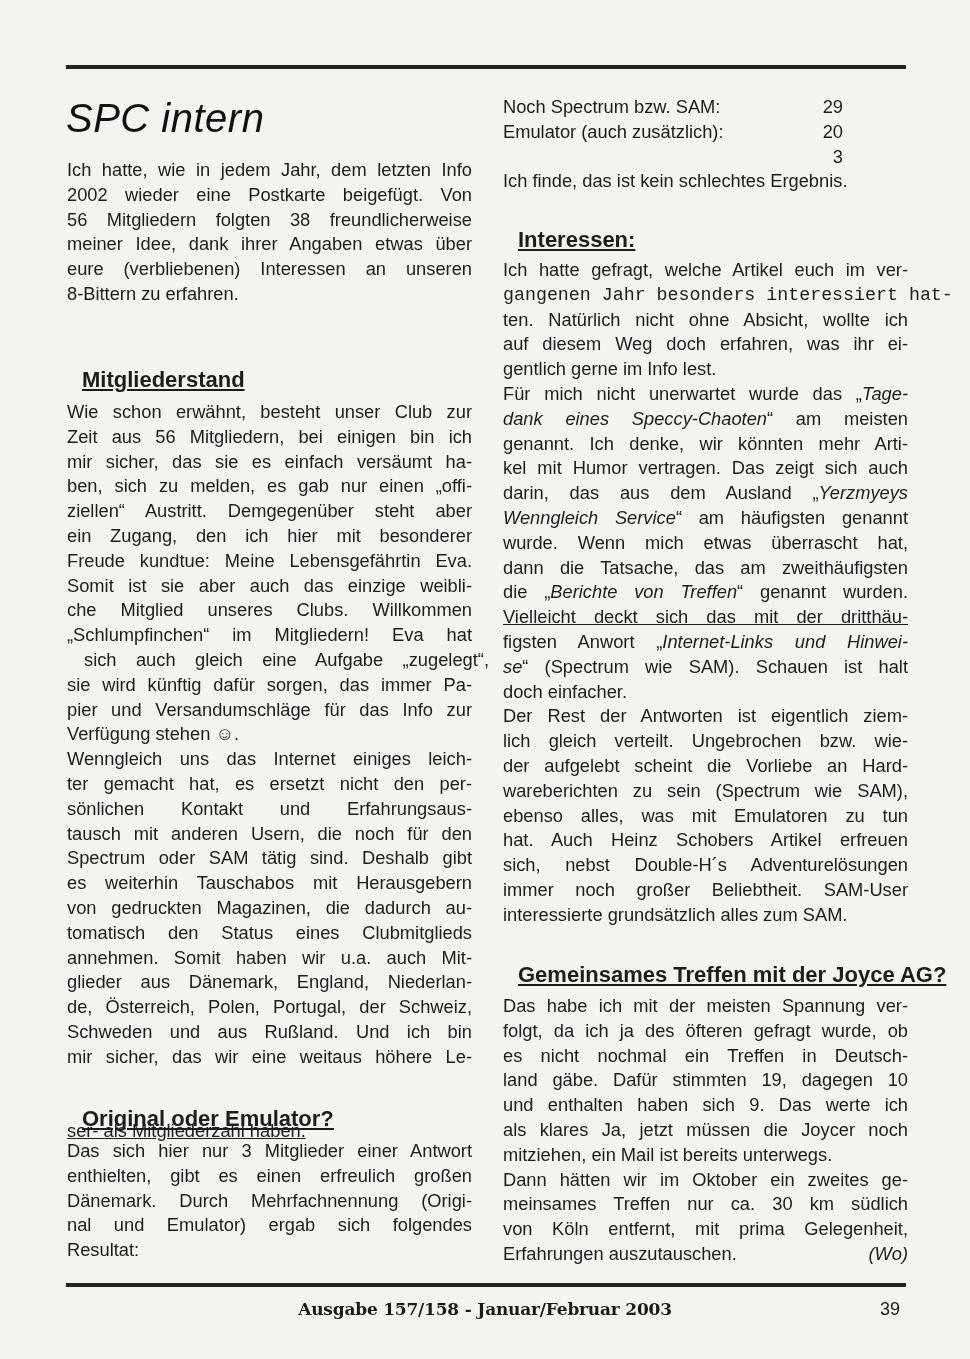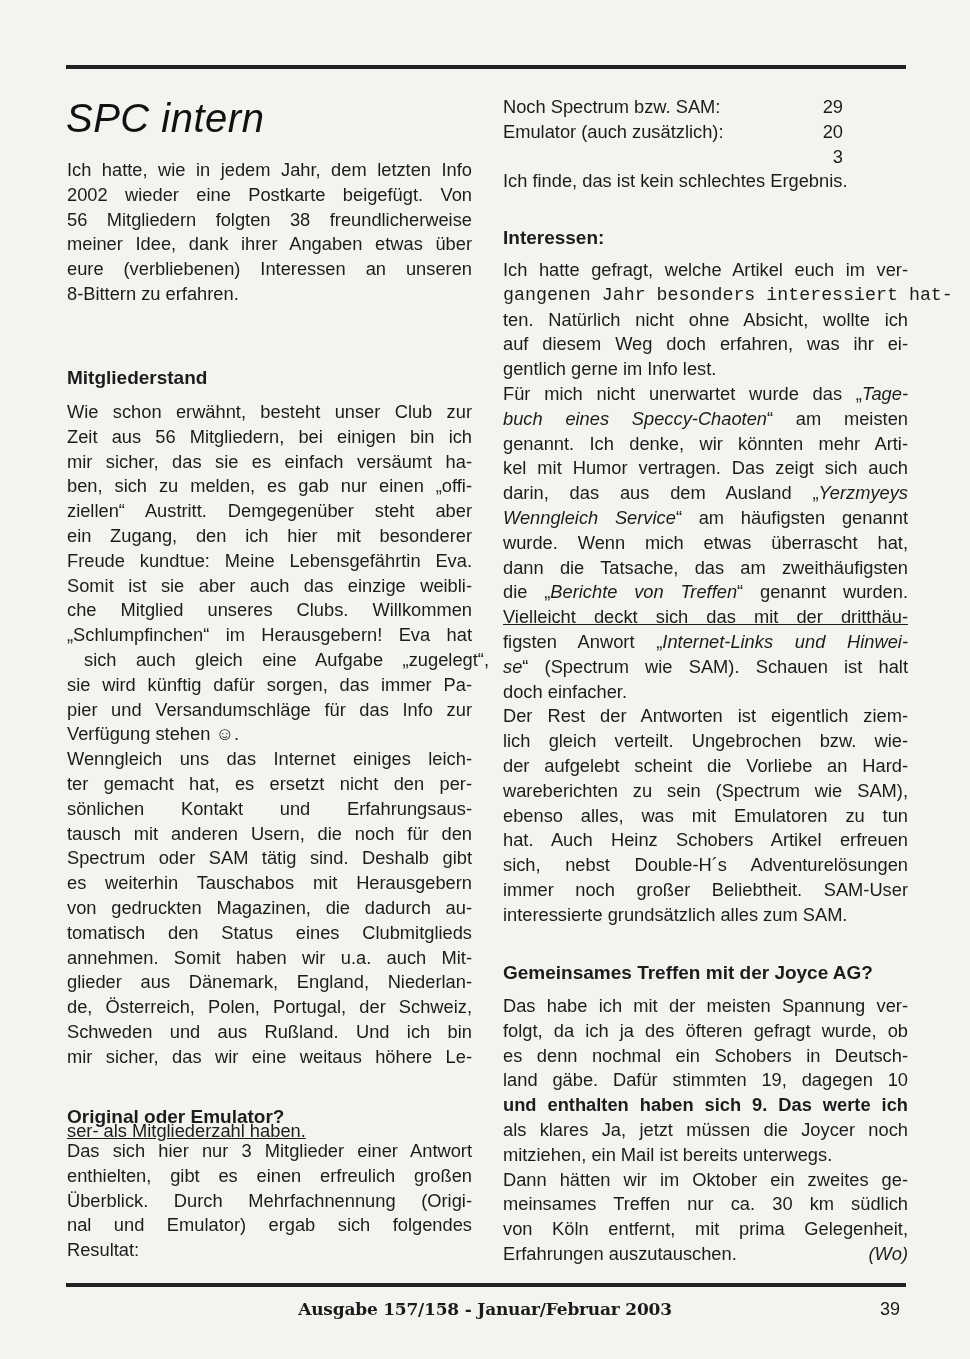--- a/index.html
+++ b/index.html
@@ -27,22 +27,22 @@
   }
   .col { position: absolute; width: 405px; }
   .col.left { left: 67px; }
   .col.right { left: 503px; }
   .line {
     position: absolute; left: 0; width: 405px;
     font-size: 18.3px; line-height: 24.8px; white-space: nowrap;
   }
   .line.j { text-align: justify; text-align-last: justify; }
   .heading {
-    position: absolute; left: 0;
-    font-size: 19px; font-weight: bold; white-space: nowrap;
+    position: absolute; left: 15px;
+    font-size: 22px; font-weight: bold; white-space: nowrap; text-decoration: underline;
   }
   .stat {
     position: absolute; left: 0; width: 340px;
     font-size: 18.3px; line-height: 24.8px; white-space: nowrap;
   }
   .stat .val { position: absolute; right: 0; top: 0; }
   .sign { position: absolute; right: 0; top: 0; font-style: italic; }
   i { font-style: italic; }
   .footer-text {
     position: absolute; top: 1299px; left: 0; width: 970px; text-align: center;
@@ -73,21 +73,21 @@
   <div id="sec1">
       <div class="line j" style="top: 304px;">Wie schon erwähnt, besteht unser Club zur</div>
       <div class="line j" style="top: 328.8px;">Zeit aus 56 Mitgliedern, bei einigen bin ich</div>
       <div class="line j" style="top: 353.6px;">mir sicher, das sie es einfach versäumt ha-</div>
       <div class="line j" style="top: 378.4px;">ben, sich zu melden, es gab nur einen „offi-</div>
       <div class="line j" style="top: 403.2px;">ziellen“ Austritt. Demgegenüber steht aber</div>
       <div class="line j" style="top: 428px;">ein Zugang, den ich hier mit besonderer</div>
       <div class="line j" style="top: 452.8px;">Freude kundtue: Meine Lebensgefährtin Eva.</div>
       <div class="line j" style="top: 477.6px;">Somit ist sie aber auch das einzige weibli-</div>
       <div class="line j" style="top: 502.4px;">che Mitglied unseres Clubs. Willkommen</div>
-      <div class="line j" style="top: 527.2px;">„Schlumpfinchen“ im Herausgebern! Eva hat</div>
+      <div class="line j" style="top: 527.2px;">„Schlumpfinchen“ im Mitgliedern! Eva hat</div>
       <div class="line j" style="top: 552px; margin-left: 17px;">sich auch gleich eine Aufgabe „zugelegt“,</div>
       <div class="line j" style="top: 576.8px;">sie wird künftig dafür sorgen, das immer Pa-</div>
       <div class="line j" style="top: 601.6px;">pier und Versandumschläge für das Info zur</div>
       <div class="line" style="top: 626.4px;">Verfügung stehen ☺.</div>
       <div class="line j" style="top: 651.2px;">Wenngleich uns das Internet einiges leich-</div>
       <div class="line j" style="top: 676px;">ter gemacht hat, es ersetzt nicht den per-</div>
       <div class="line j" style="top: 700.8px;">sönlichen Kontakt und Erfahrungsaus-</div>
       <div class="line j" style="top: 725.6px;">tausch mit anderen Usern, die noch für den</div>
       <div class="line j" style="top: 750.4px;">Spectrum oder SAM tätig sind. Deshalb gibt</div>
       <div class="line j" style="top: 775.2px;">es weiterhin Tauschabos mit Herausgebern</div>
@@ -97,42 +97,42 @@
       <div class="line j" style="top: 874.4px;">glieder aus Dänemark, England, Niederlan-</div>
       <div class="line j" style="top: 899.2px;">de, Österreich, Polen, Portugal, der Schweiz,</div>
       <div class="line j" style="top: 924px;">Schweden und aus Rußland. Und ich bin</div>
       <div class="line j" style="top: 948.8px;">mir sicher, das wir eine weitaus höhere Le-</div>
       <div class="line" style="top: 1023px; text-decoration: underline;">ser- als Mitgliederzahl haben.</div>
     </div>
   <div class="heading" style="top:1010px">Original oder Emulator?</div>
   <div id="sec2">
       <div class="line j" style="top: 1043px;">Das sich hier nur 3 Mitglieder einer Antwort</div>
       <div class="line j" style="top: 1067.8px;">enthielten, gibt es einen erfreulich großen</div>
-      <div class="line j" style="top: 1092.6px;">Überblick. Durch Mehrfachnennung (Origi-</div>
+      <div class="line j" style="top: 1092.6px;">Dänemark. Durch Mehrfachnennung (Origi-</div>
       <div class="line j" style="top: 1117.4px;">nal und Emulator) ergab sich folgendes</div>
       <div class="line" style="top: 1142.2px;">Resultat:</div>
     </div>
 </div>
 
 <div class="col right" style="top: 96px;">
   <div id="results">
       <div class="stat" style="top: -1px;"><span>Noch Spectrum bzw. SAM:</span><span class="val">29</span></div>
       <div class="stat" style="top: 23.8px;"><span>Emulator (auch zusätzlich):</span><span class="val">20</span></div>
       <div class="stat" style="top: 48.6px;"><span class="val">3</span></div>
     </div>
   <div class="line" style="top:73px">Ich finde, das ist kein schlechtes Ergebnis.</div>
   <div class="heading" style="top:131px">Interessen:</div>
   <div id="sec3">
       <div class="line j" style="top: 162px;">Ich hatte gefragt, welche Artikel euch im ver-</div>
       <div class="line j" style="top: 186.8px; font-family: Liberation Mono, monospace;">gangenen Jahr besonders interessiert hat-</div>
       <div class="line j" style="top: 211.6px;">ten. Natürlich nicht ohne Absicht, wollte ich</div>
       <div class="line j" style="top: 236.4px;">auf diesem Weg doch erfahren, was ihr ei-</div>
       <div class="line" style="top: 261.2px;">gentlich gerne im Info lest.</div>
       <div class="line j" style="top: 286px;">Für mich nicht unerwartet wurde das „<i>Tage-</i></div>
-      <div class="line j" style="top: 310.8px;"><i>buch eines Speccy-Chaoten</i>“ am meisten</div>
+      <div class="line j" style="top: 310.8px;"><i>dank eines Speccy-Chaoten</i>“ am meisten</div>
       <div class="line j" style="top: 335.6px;">genannt. Ich denke, wir könnten mehr Arti-</div>
       <div class="line j" style="top: 360.4px;">kel mit Humor vertragen. Das zeigt sich auch</div>
       <div class="line j" style="top: 385.2px;">darin, das aus dem Ausland „<i>Yerzmyeys</i></div>
       <div class="line j" style="top: 410px;"><i>Wenngleich Service</i>“ am häufigsten genannt</div>
       <div class="line j" style="top: 434.8px;">wurde. Wenn mich etwas überrascht hat,</div>
       <div class="line j" style="top: 459.6px;">dann die Tatsache, das am zweithäufigsten</div>
       <div class="line j" style="top: 484.4px;">die „<i>Berichte von Treffen</i>“ genannt wurden.</div>
       <div class="line j" style="top: 509.2px; text-decoration: underline;">Vielleicht deckt sich das mit der dritthäu-</div>
       <div class="line j" style="top: 534px;">figsten Anwort „<i>Internet-Links und Hinwei-</i></div>
       <div class="line j" style="top: 558.8px;"><i>se</i>“ (Spectrum wie SAM). Schauen ist halt</div>
@@ -144,23 +144,23 @@
       <div class="line j" style="top: 707.6px;">ebenso alles, was mit Emulatoren zu tun</div>
       <div class="line j" style="top: 732.4px;">hat. Auch Heinz Schobers Artikel erfreuen</div>
       <div class="line j" style="top: 757.2px;">sich, nebst Double-H´s Adventurelösungen</div>
       <div class="line j" style="top: 782px;">immer noch großer Beliebtheit. SAM-User</div>
       <div class="line" style="top: 806.8px;">interessierte grundsätzlich alles zum SAM.</div>
     </div>
   <div class="heading" style="top:866px">Gemeinsames Treffen mit der Joyce AG?</div>
   <div id="sec4">
       <div class="line j" style="top: 898px;">Das habe ich mit der meisten Spannung ver-</div>
       <div class="line j" style="top: 922.8px;">folgt, da ich ja des öfteren gefragt wurde, ob</div>
-      <div class="line j" style="top: 947.6px;">es denn nochmal ein Schobers in Deutsch-</div>
+      <div class="line j" style="top: 947.6px;">es nicht nochmal ein Treffen in Deutsch-</div>
       <div class="line j" style="top: 972.4px;">land gäbe. Dafür stimmten 19, dagegen 10</div>
-      <div class="line j" style="top: 997.2px; font-weight: bold;">und enthalten haben sich 9. Das werte ich</div>
+      <div class="line j" style="top: 997.2px;">und enthalten haben sich 9. Das werte ich</div>
       <div class="line j" style="top: 1022px;">als klares Ja, jetzt müssen die Joycer noch</div>
       <div class="line" style="top: 1046.8px;">mitziehen, ein Mail ist bereits unterwegs.</div>
       <div class="line j" style="top: 1071.6px;">Dann hätten wir im Oktober ein zweites ge-</div>
       <div class="line j" style="top: 1096.4px;">meinsames Treffen nur ca. 30 km südlich</div>
       <div class="line j" style="top: 1121.2px;">von Köln entfernt, mit prima Gelegenheit,</div>
       <div class="line" style="top: 1146px;">Erfahrungen auszutauschen.<span class="sign">(Wo)</span></div>
     </div>
 </div>
 
 <div class="rule-bottom"></div>

